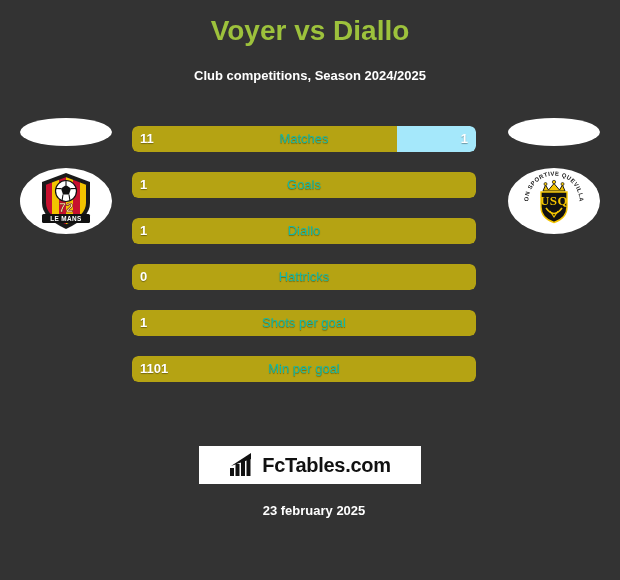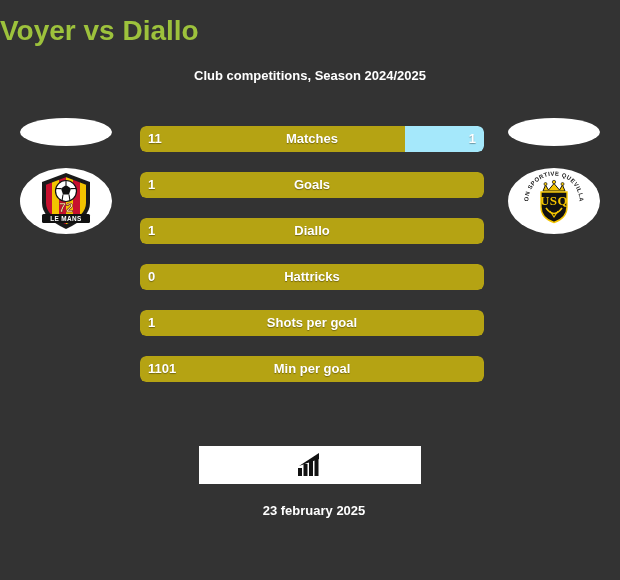--- a/index.html
+++ b/index.html
@@ -10,20 +10,21 @@
     width: 620px;
     height: 580px;
     background: #333333;
     font-family: "Liberation Sans", sans-serif;
     overflow: hidden;
     position: relative;
   }
 
   
   .title {
+    text-align: center;
     color: #9dc23c;
     font-size: 28px;
     font-weight: bold;
     letter-spacing: 0px;
     margin: 0;
     padding-top: 14px;
     line-height: 34px;
     white-space: nowrap;
   }
   .subtitle {
@@ -64,21 +65,21 @@
     display: flex;
     align-items: center;
     justify-content: center;
     overflow: hidden;
   }
   .crest-wrap svg { display: block; }
 
   
   .stats {
     position: absolute;
-    left: 140px;
+    left: 132px;
     top: 126px;
     width: 344px;
   }
   .stat-row {
     position: relative;
     height: 26px;
     margin-bottom: 20px;
     border-radius: 6px;
     overflow: hidden;
     background: transparent;
@@ -117,22 +118,22 @@
   .val-away { right: 8px; }
   .stat-label {
     position: absolute;
     left: 0;
     right: 0;
     top: 0;
     height: 26px;
     line-height: 26px;
     text-align: center;
     font-size: 13px;
-    font-weight: bold;
-    color: #ffffff;
+    font-weight: normal;
+    color: #14b8a6;
     text-shadow: 0 1px 1px rgba(0,0,0,.35);
     pointer-events: none;
     white-space: nowrap;
   }
 
   
   .brand {
     position: absolute;
     left: 50%;
     transform: translateX(-50%);
@@ -264,14 +265,15 @@
   </div>
 
 <div class="brand">
   <svg width="26" height="24" viewBox="0 0 26 24">
     <rect x="1" y="15" width="4" height="8" fill="#111111"></rect>
     <rect x="6.5" y="11" width="4" height="12" fill="#111111"></rect>
     <rect x="12" y="7" width="4" height="16" fill="#111111"></rect>
     <rect x="17.5" y="3" width="4" height="20" fill="#111111"></rect>
     <path d="M2 13 L22 0 L22 6 Z" fill="#111111"></path>
   </svg>
+  <span class="brand-text">FcTables.com</span>
 </div>
 <div class="date">23 february 2025</div>
 
 </body></html>

